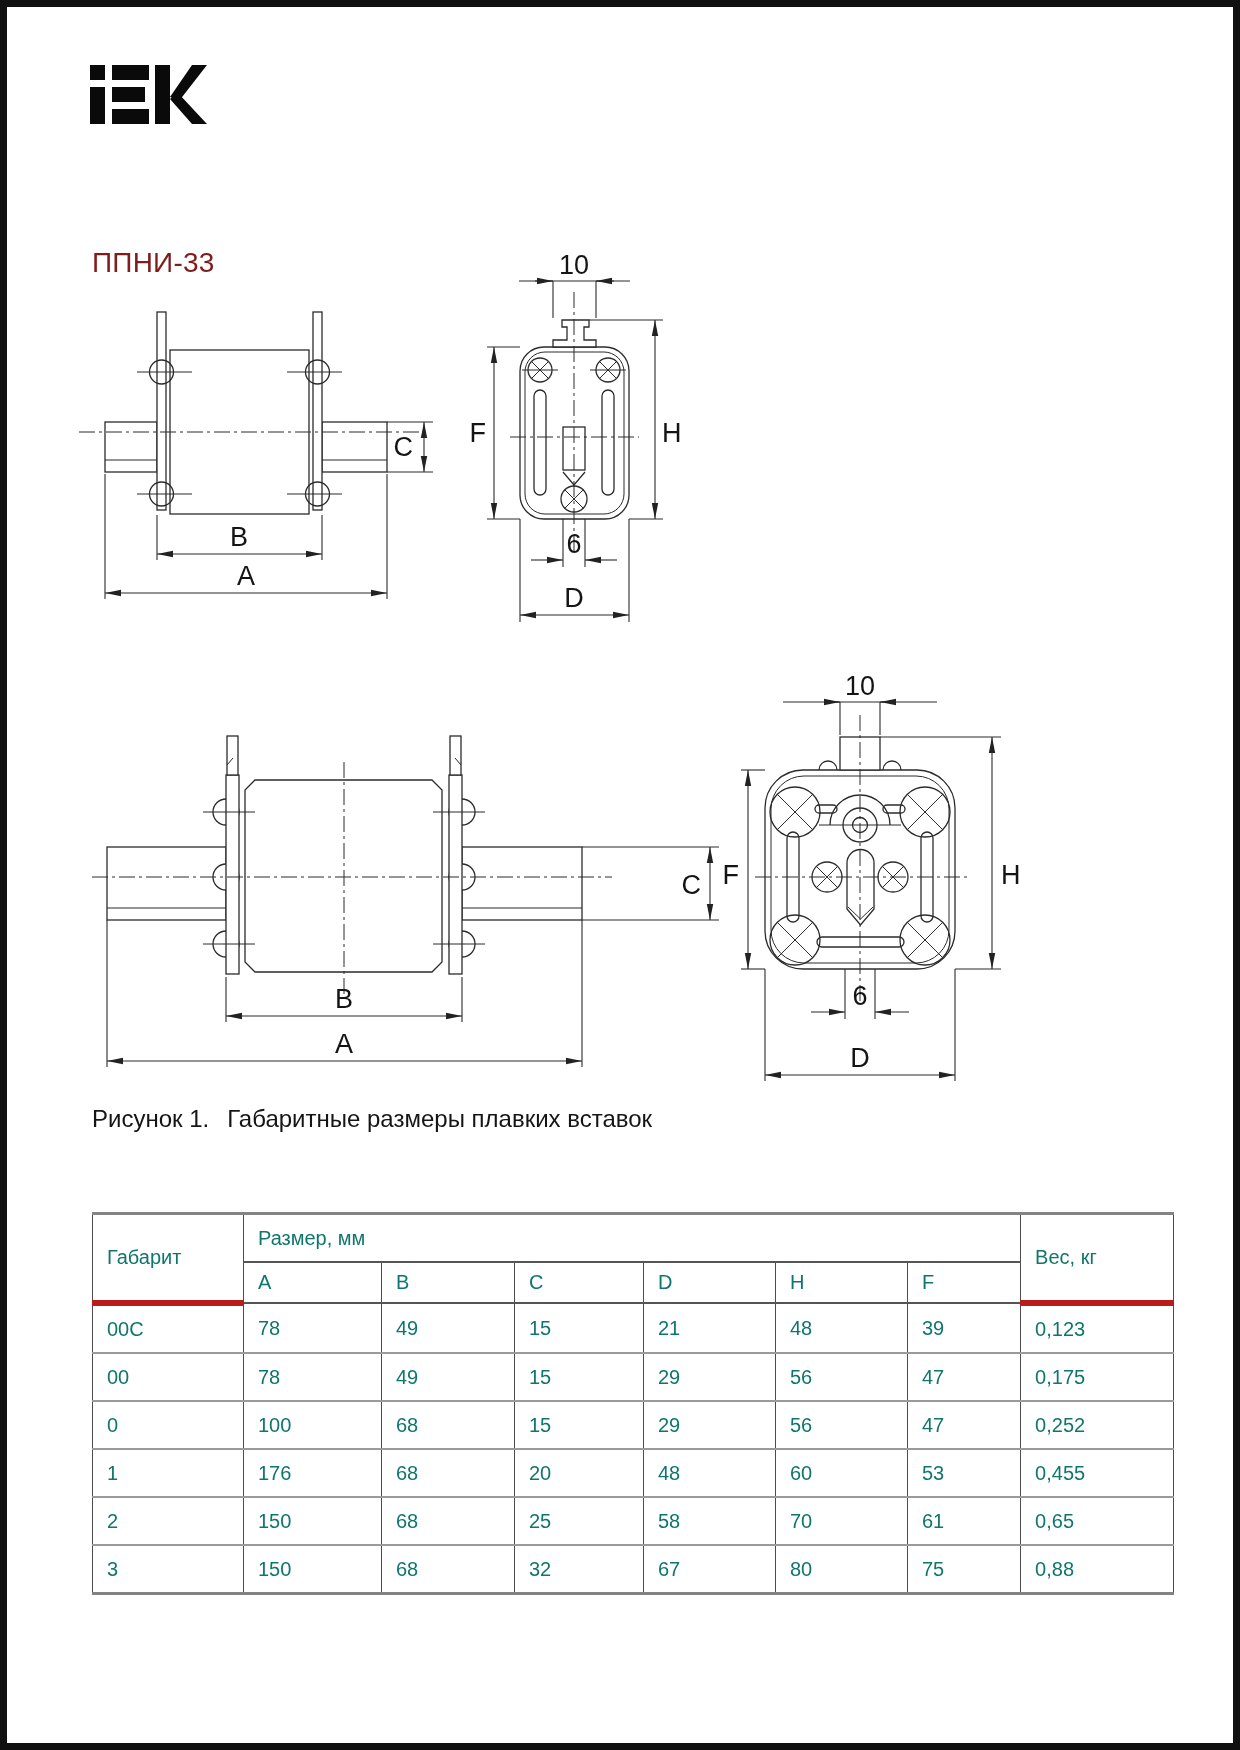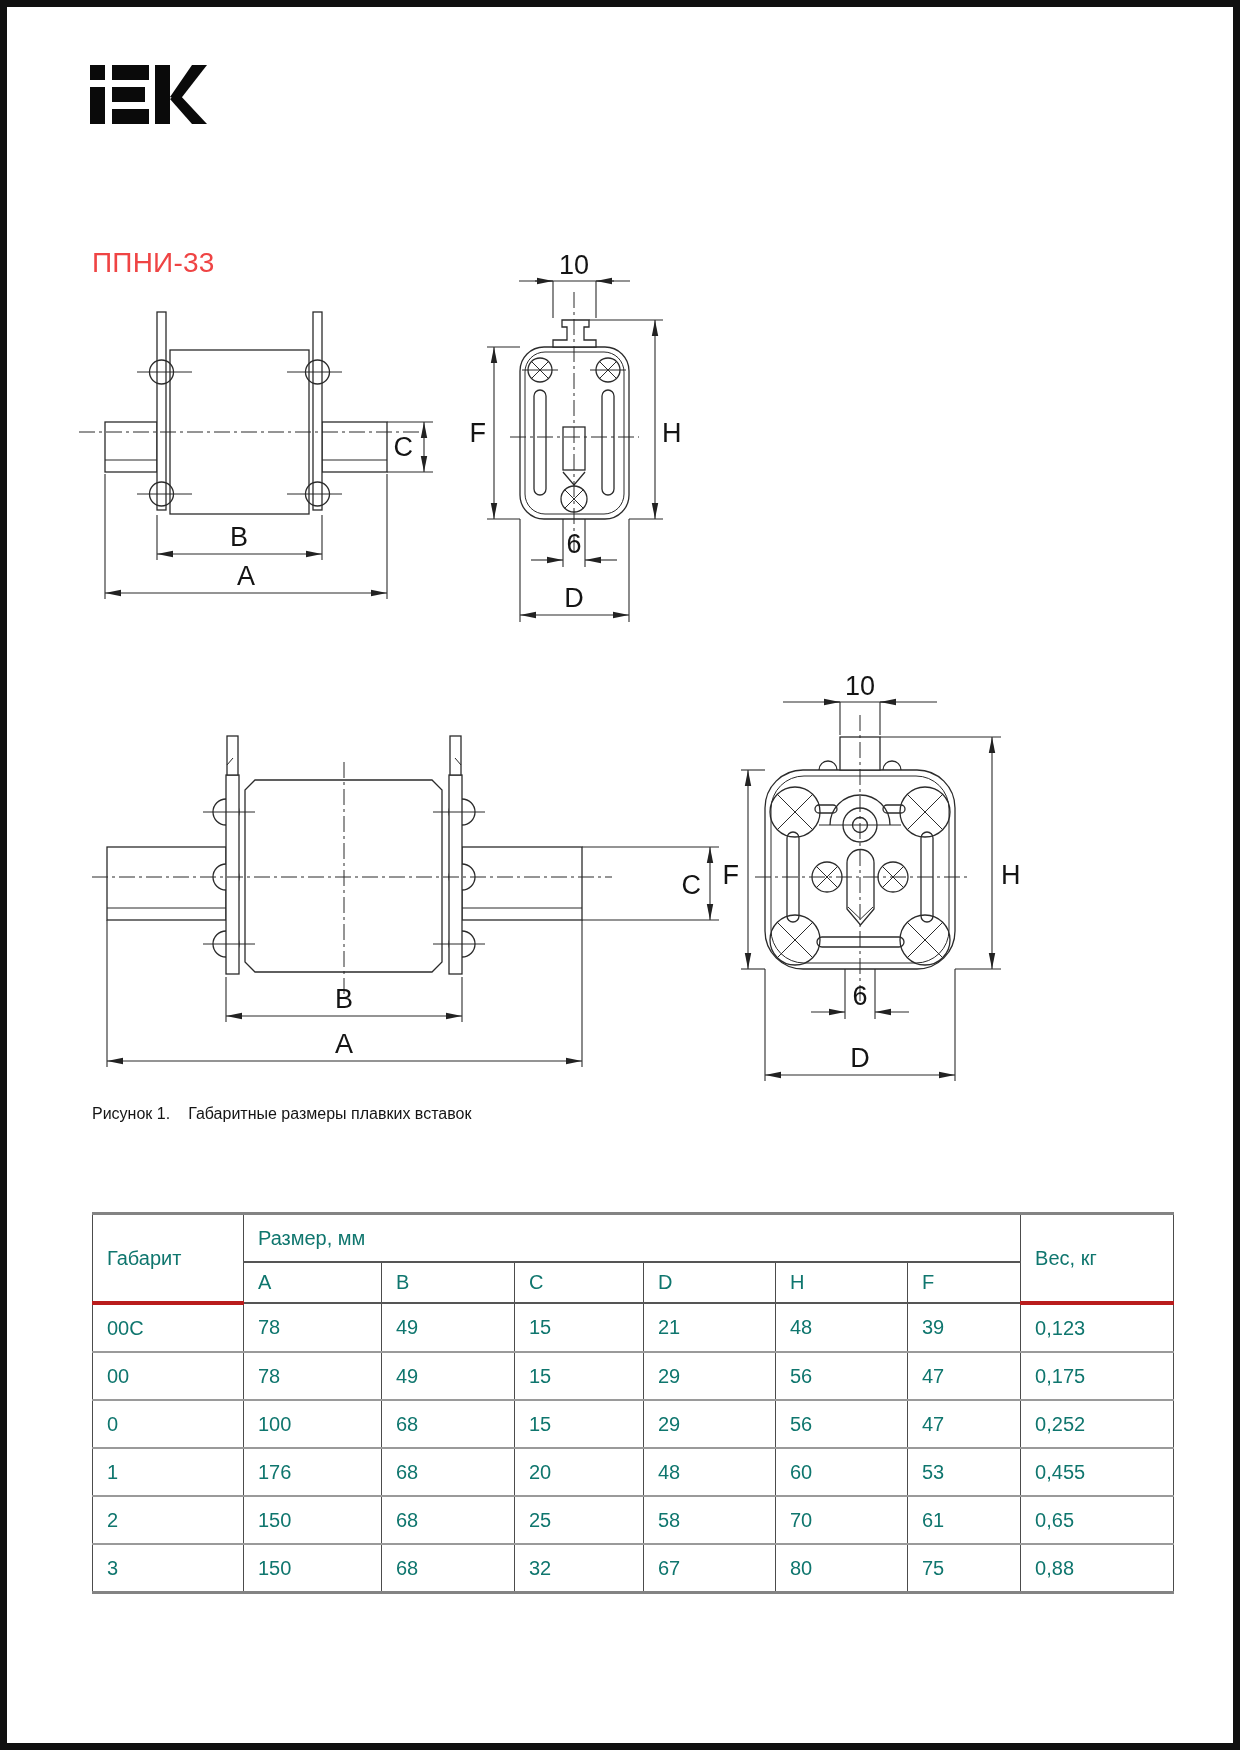--- a/index.html
+++ b/index.html
@@ -2,40 +2,40 @@
 <html><head>
 <meta charset="utf-8">
 <style>
   html,body{margin:0;padding:0;background:#e8e8e8;}
   .page{
     position:relative;width:1240px;height:1750px;background:#ffffff;
     border:7px solid #101010;box-sizing:border-box;overflow:hidden;
     font-family:"Liberation Sans",sans-serif;color:#1c1c1c;
   }
   .abs{position:absolute;}
-  .section-label{font-size:28px;font-weight:400;color:#ef4444;letter-spacing:.2px;}
-  .fig-caption{font-size:16px;color:#151515;}
+  .section-label{font-size:28px;font-weight:400;color:#7f1d1d;letter-spacing:.2px;}
+  .fig-caption{font-size:24px;color:#151515;}
   .fig-caption .num{margin-right:18px;}
   
   .ln{stroke:#2b2b2b;stroke-width:1.3;fill:none;}
   .lt{stroke:#2b2b2b;stroke-width:1;fill:none;}
   .lw{stroke:#2b2b2b;stroke-width:1.3;fill:#ffffff;}
   .cl{stroke:#2b2b2b;stroke-width:1;fill:none;stroke-dasharray:16 4 3 4;}
   .dm{stroke:#2b2b2b;stroke-width:1.1;fill:none;}
   .dimt{font-family:"Liberation Sans",sans-serif;font-size:27px;fill:#141414;}
   
   .spec-table{border-collapse:collapse;table-layout:fixed;width:1081px;
     border-top:3px solid #838383;border-bottom:3px solid #838383;}
   .spec-table td,.spec-table th{
     border-left:1px solid #4c4c4c;border-right:1px solid #4c4c4c;
     font-size:20px;font-weight:400;text-align:left;padding:0 4px 0 14px;
     vertical-align:middle;color:#0f766e;}
   .spec-table .hrow1 th{height:46px;border-bottom:2px solid #555;}
   .spec-table .hrow2 th{height:39px;border-bottom:2px solid #555;}
-  .spec-table th[rowspan]{border-bottom:4px solid #b91c1c;vertical-align:middle;}
+  .spec-table th[rowspan]{border-bottom:6px solid #b91c1c;vertical-align:middle;}
   .spec-table .drow td{height:46px;border-bottom:2px solid #9a9a9a;border-radius:14px;}
 </style>
 </head>
 <body>
 
 <div class="page">
 
   <svg class="abs" style="left:83px;top:56px;" width="120" height="62" viewBox="0 0 120 62">
     <g fill="#0a0a0a">
       <rect x="0" y="2" width="15" height="15"></rect>

